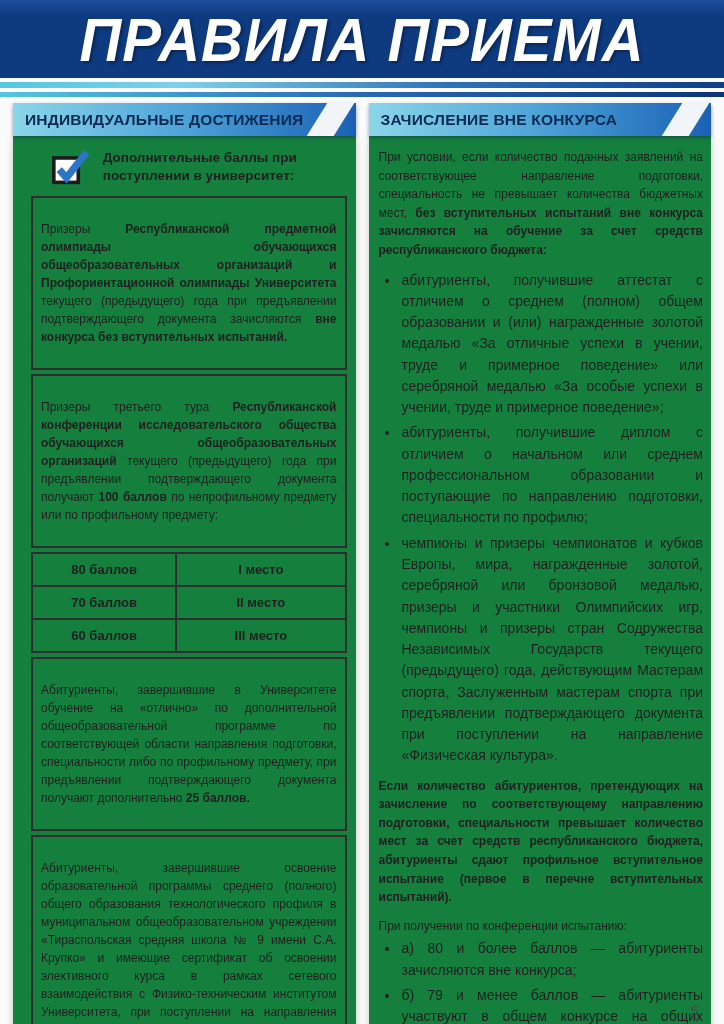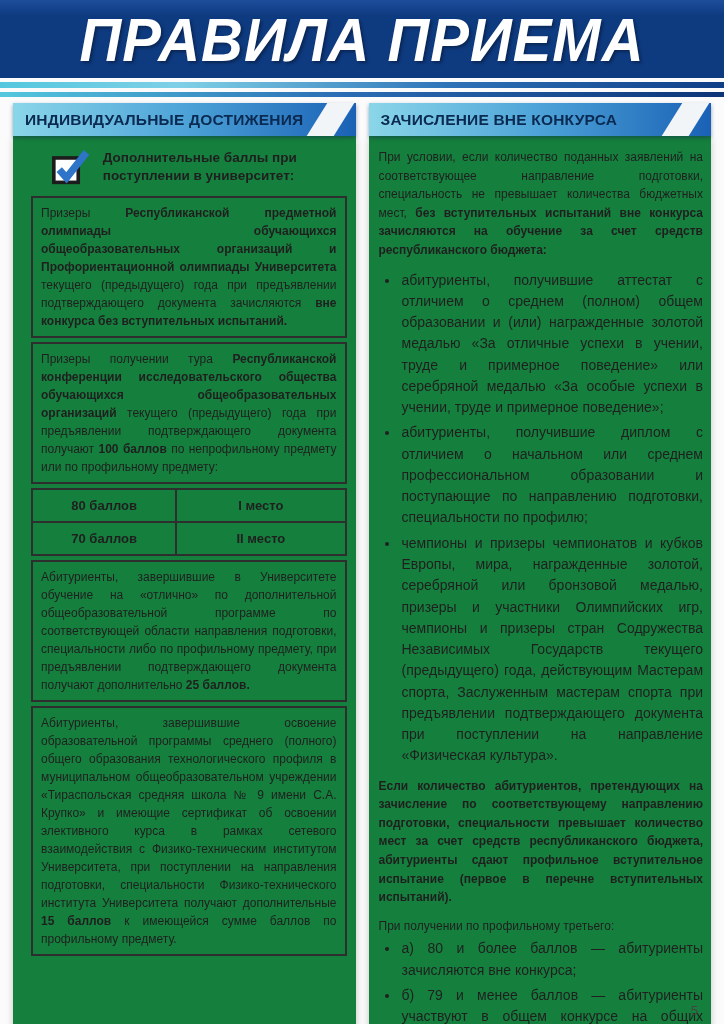--- a/index.html
+++ b/index.html
@@ -80,21 +80,21 @@
   .intro {
     display: flex; align-items: center; justify-content: center;
     gap: 11px; margin: 4px 0 10px;
   }
   .intro-text {
     font-weight: bold; font-size: 13.5px; line-height: 1.35; max-width: 225px;
   }
 
   .block {
     border: 2px solid #2e2e2e;
-    padding: 6px 8px;
+    padding: 22px 8px;
     font-size: 12px; line-height: 1.5;
     text-align: justify;
     margin-bottom: 4px;
   }
   .b { font-weight: bold; }
 
   .score-table { width: 100%; border-collapse: collapse; margin: 0 0 4px; }
   .score-table td {
     border: 2px solid #2e2e2e;
     text-align: center; font-weight: bold;
@@ -141,32 +141,36 @@
 
       <div class="intro">
         <svg width="42" height="38" viewBox="0 0 46 42" aria-hidden="true">
           <rect x="4" y="11" width="27" height="27" fill="#ffffff" stroke="#1c1c1c" stroke-width="4"></rect>
           <path d="M10 24 L18 33 L40 5" fill="none" stroke="#2e74c8" stroke-width="8" stroke-linejoin="miter"></path>
         </svg>
         <div class="intro-text">Дополнительные баллы при поступлении в университет:</div>
       </div>
 
       <div class="block"><span>Призеры </span><span class="b">Республиканской предметной олимпиады обучающихся общеобразовательных организаций и Профориентационной олимпиады Университета </span><span>текущего (предыдущего) года при предъявлении подтверждающего документа зачисляются </span><span class="b">вне конкурса без вступительных испытаний.</span></div>
-      <div class="block"><span>Призеры получении тура </span><span class="b">Республиканской конференции исследовательского общества обучающихся общеобразовательных организаций </span><span>текущего (предыдущего) года при предъявлении подтверждающего документа получают </span><span class="b">100 баллов </span><span>по непрофильному предмету или по профильному предмету:</span></div>
+      <div class="block"><span>Призеры третьего тура </span><span class="b">Республиканской конференции исследовательского общества обучающихся общеобразовательных организаций </span><span>текущего (предыдущего) года при предъявлении подтверждающего документа получают </span><span class="b">100 баллов </span><span>по непрофильному предмету или по профильному предмету:</span></div>
 
       <table class="score-table">
         <tbody>
           <tr>
             <td>80 баллов</td>
             <td>I место</td>
           </tr>
           <tr>
             <td>70 баллов</td>
             <td>II место</td>
           </tr>
+          <tr>
+            <td>60 баллов</td>
+            <td>III место</td>
+          </tr>
         </tbody>
       </table>
 
       <div class="block"><span>Абитуриенты, завершившие в Университете обучение на «отлично» по дополнительной общеобразовательной программе по соответствующей области направления подготовки, специальности либо по профильному предмету, при предъявлении подтверждающего документа получают дополнительно </span><span class="b">25 баллов.</span></div>
       <div class="block"><span>Абитуриенты, завершившие освоение образовательной программы среднего (полного) общего образования технологического профиля в муниципальном общеобразовательном учреждении «Тираспольская средняя школа № 9 имени С.А. Крупко» и имеющие сертификат об освоении элективного курса в рамках сетевого взаимодействия с Физико-техническим институтом Университета, при поступлении на направления подготовки, специальности Физико-технического института Университета получают дополнительные </span><span class="b">15 баллов </span><span>к имеющейся сумме баллов по профильному предмету.</span></div>
 
     </div>
   </section>
 
   <section class="col">
@@ -179,21 +183,21 @@
       <p class="para"><span>При условии, если количество поданных заявлений на соответствующее направление подготовки, специальность не превышает количества бюджетных мест, </span><span class="b">без вступительных испытаний вне конкурса зачисляются на обучение за счет средств республиканского бюджета:</span></p>
 
       <ul class="bullets">
         <li>абитуриенты, получившие аттестат с отличием о среднем (полном) общем образовании и (или) награжденные золотой медалью «За отличные успехи в учении, труде и примерное поведение» или серебряной медалью «За особые успехи в учении, труде и примерное поведение»;</li>
         <li>абитуриенты, получившие диплом с отличием о начальном или среднем профессиональном образовании и поступающие по направлению подготовки, специальности по профилю;</li>
         <li>чемпионы и призеры чемпионатов и кубков Европы, мира, награжденные золотой, серебряной или бронзовой медалью, призеры и участники Олимпийских игр, чемпионы и призеры стран Содружества Независимых Государств текущего (предыдущего) года, действующим Мастерам спорта, Заслуженным мастерам спорта при предъявлении подтверждающего документа при поступлении на направление «Физическая культура».</li>
       </ul>
 
       <p class="para bold-para">Если количество абитуриентов, претендующих на зачисление по соответствующему направлению подготовки, специальности превышает количество мест за счет средств республиканского бюджета, абитуриенты сдают профильное вступительное испытание (первое в перечне вступительных испытаний).</p>
 
-      <p class="para lead">При получении по профильному третьего:</p>
+      <p class="para lead">При получении по конференции испытанию:</p>
       <ul class="bullets exam-bullets">
         <li>а) 80 и более баллов — абитуриенты зачисляются вне конкурса;</li>
         <li>б) 79 и менее баллов — абитуриенты участвуют в общем конкурсе на общих основаниях.</li>
       </ul>
 
     </div>
   </section>
 
 </main>
 

